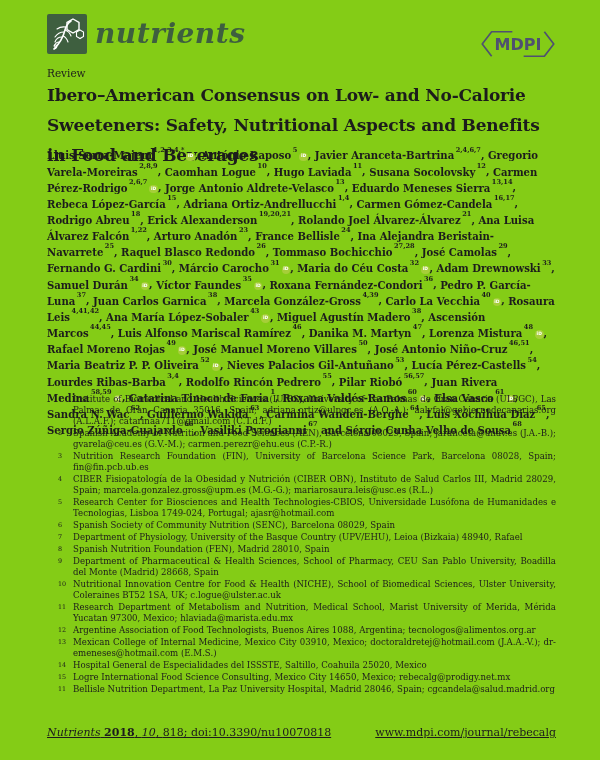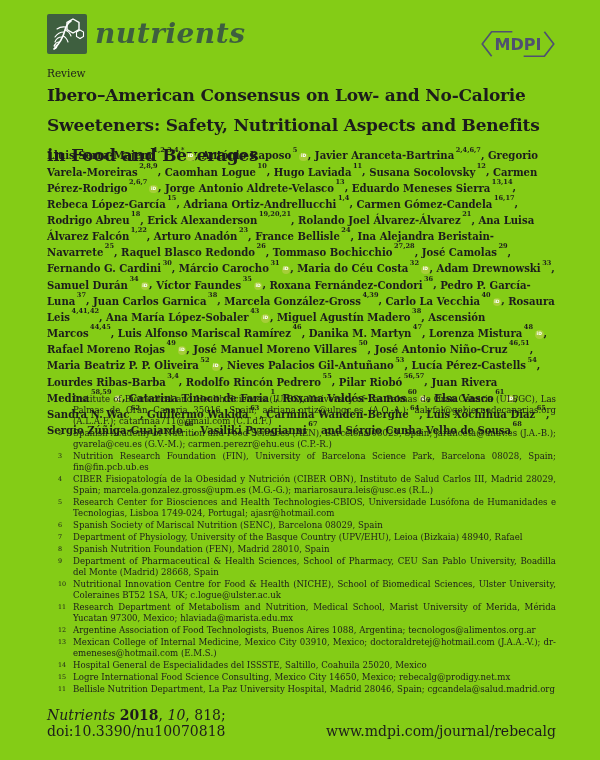--- a/index.html
+++ b/index.html
@@ -70,22 +70,23 @@
   .aff{display:flex;margin-bottom:1px;}
   .aff-num{
     flex:0 0 17px;
     font-size:6.4px;position:relative;top:-0.5px;
     text-align:left;padding-left:2px;
   }
   .aff-text{flex:1;text-align:justify;}
   
   .footer{
     position:absolute;left:47px;right:44px;bottom:21px;
-    display:flex;justify-content:space-between;align-items:flex-end;
-    font-size:14px;
+    display:flex;justify-content:space-between;align-items:flex-start;
+    font-size:11px;
+    text-decoration:underline;
   }
   .cite i{font-style:italic;}
   .cite b{font-weight:bold;}
   .journal-url{color:var(--ink);text-decoration:none;cursor:pointer;}
 </style>
 </head>
 <body>
 
 <div class="page">
 
@@ -137,21 +138,21 @@
       <div class="aff">
         <span class="aff-num">4</span>
         <span class="aff-text">CIBER Fisiopatología de la Obesidad y Nutrición (CIBER OBN), Instituto de Salud Carlos III, Madrid 28029, Spain; marcela.gonzalez.gross@upm.es (M.G.-G.); mariarosaura.leis@usc.es (R.L.)</span>
       </div>
       <div class="aff">
         <span class="aff-num">5</span>
         <span class="aff-text">Research Center for Biosciences and Health Technologies-CBIOS, Universidade Lusófona de Humanidades e Tecnologias, Lisboa 1749-024, Portugal; ajasr@hotmail.com</span>
       </div>
       <div class="aff">
         <span class="aff-num">6</span>
-        <span class="aff-text">Spanish Society of Mariscal Nutrition (SENC), Barcelona 08029, Spain</span>
+        <span class="aff-text">Spanish Society of Community Nutrition (SENC), Barcelona 08029, Spain</span>
       </div>
       <div class="aff">
         <span class="aff-num">7</span>
         <span class="aff-text">Department of Physiology, University of the Basque Country (UPV/EHU), Leioa (Bizkaia) 48940, Rafael</span>
       </div>
       <div class="aff">
         <span class="aff-num">8</span>
         <span class="aff-text">Spanish Nutrition Foundation (FEN), Madrid 28010, Spain</span>
       </div>
       <div class="aff">

